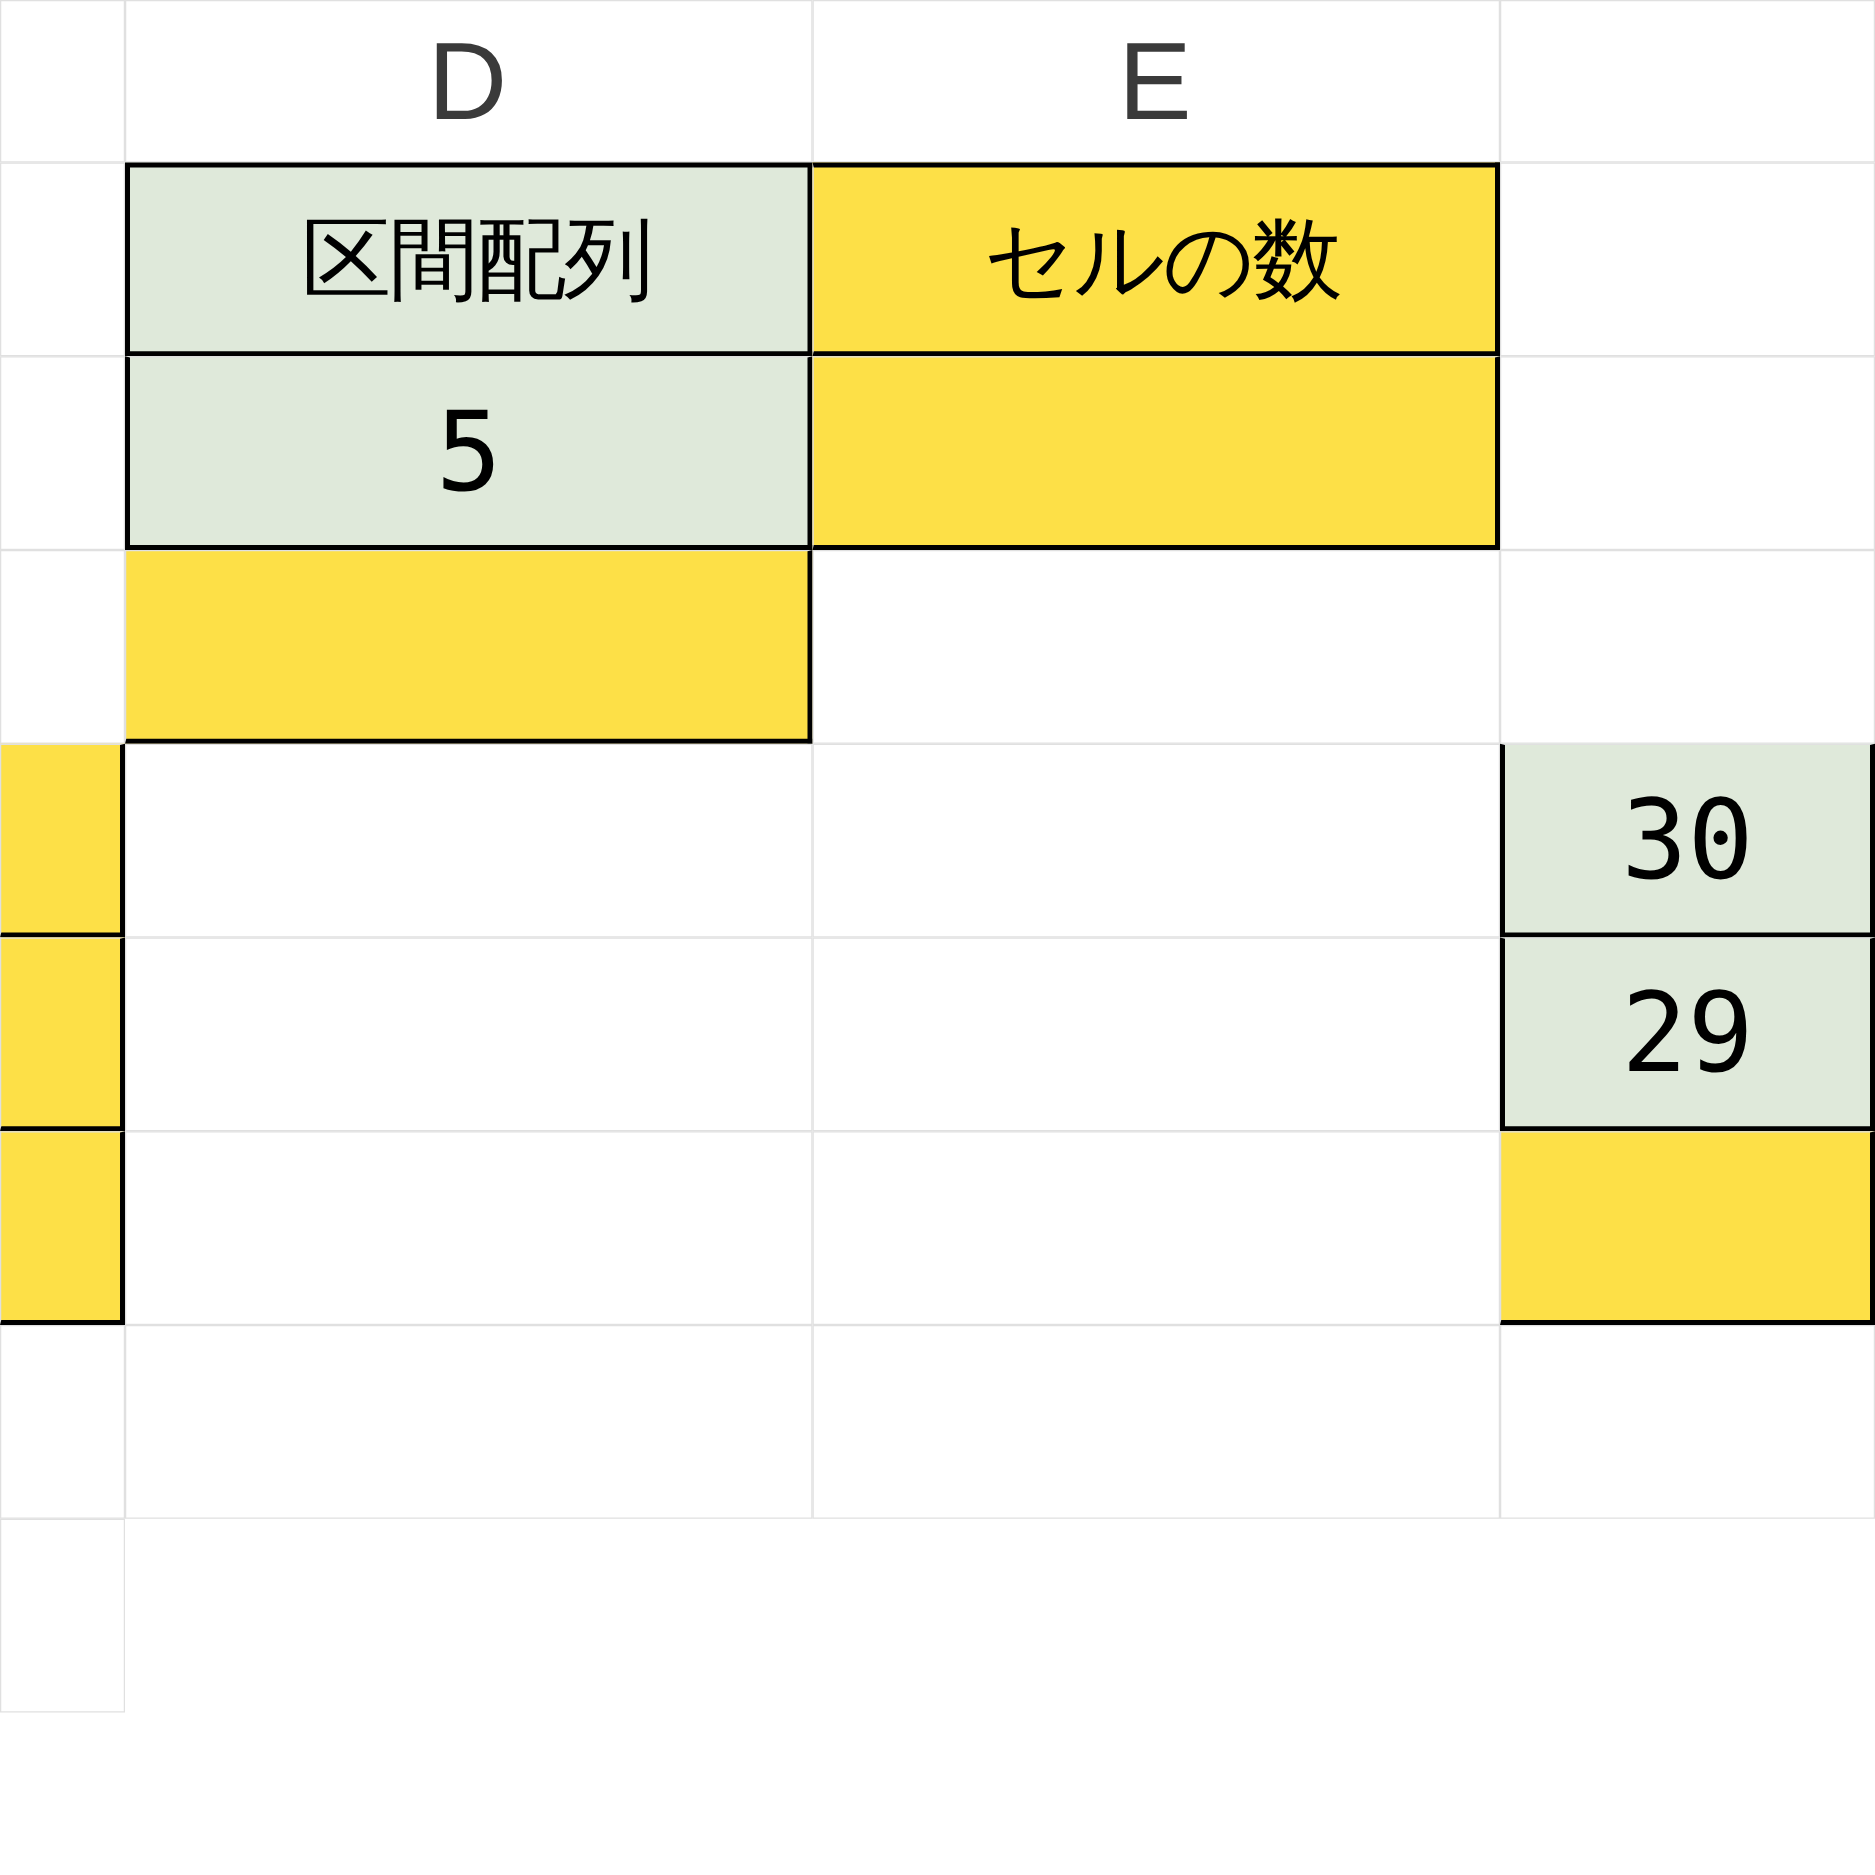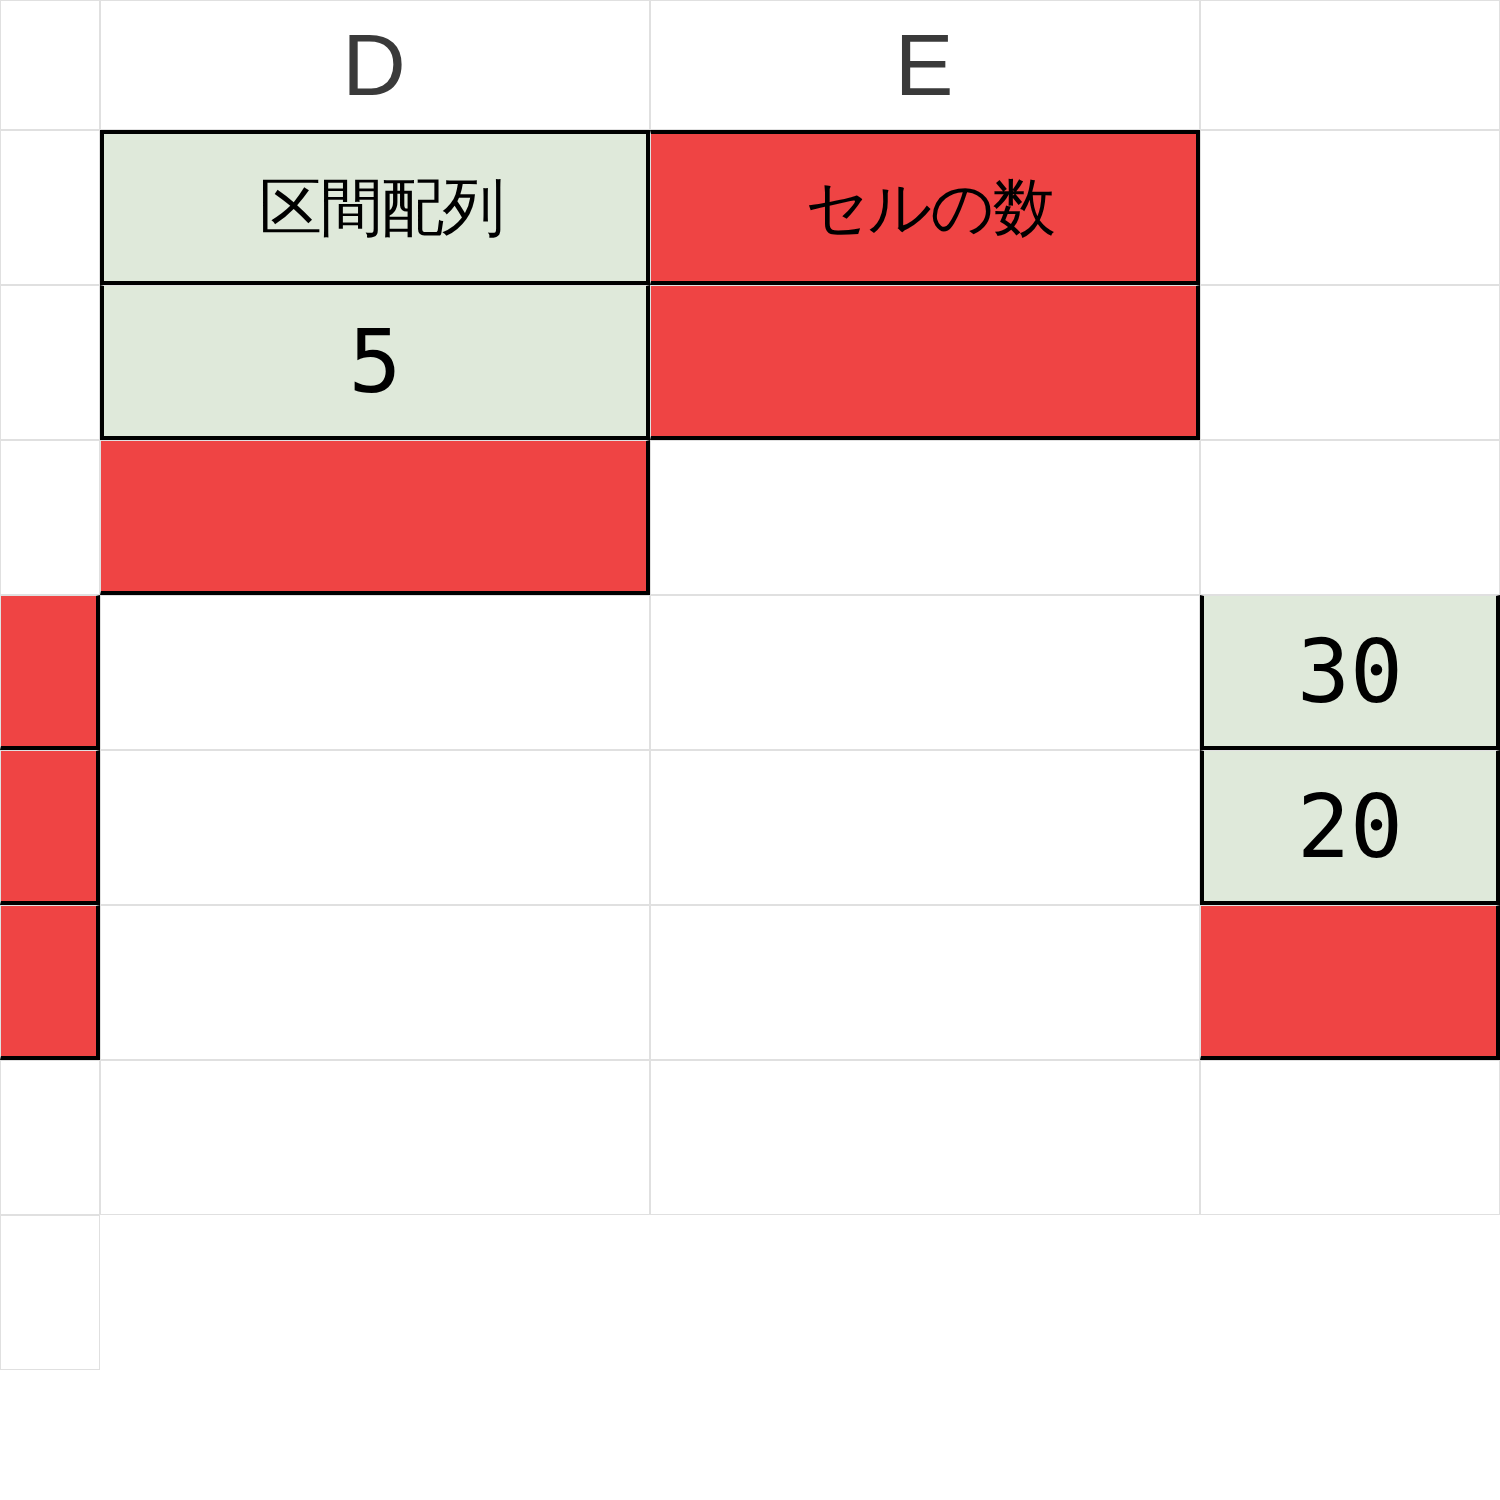--- a/index.html
+++ b/index.html
@@ -34,24 +34,24 @@
       letter-spacing: 2px;
     }
     .border-top { border-top: 4px solid #000; }
     .border-bottom { border-bottom: 4px solid #000; }
     .border-left { border-left: 4px solid #000; }
     .border-right { border-right: 4px solid #000; }
     .green-bg {
       background: #dfe9da;
     }
     .orange-bg {
-      background: #ef4444;
+      background: #fde047;
     }
     .table-header {
-      font-size: 63px;
+      font-size: 72px;
       color: #000;
       letter-spacing: -2px;
       white-space: nowrap;
       padding-left: 12px;
     }
     .data-cell {
       font-size: 88px;
       color: #000;
       font-family: "MS PGothic", monospace;
     }
@@ -113,21 +113,21 @@
   <div class="cell green-bg data-cell border-left border-right border-bottom">
     <span>30</span>
   </div>
   <div class="cell orange-bg data-cell border-right border-bottom">
     <span></span>
   </div>
   <div class="cell"></div>
 
   <div class="cell"></div>
   <div class="cell green-bg data-cell border-left border-right border-bottom">
-    <span>20</span>
+    <span>29</span>
   </div>
   <div class="cell orange-bg data-cell border-right border-bottom">
     <span></span>
   </div>
   <div class="cell"></div>
 
   <div class="cell"></div>
   <div class="cell orange-bg data-cell border-right border-bottom">
     <span></span>
   </div>

